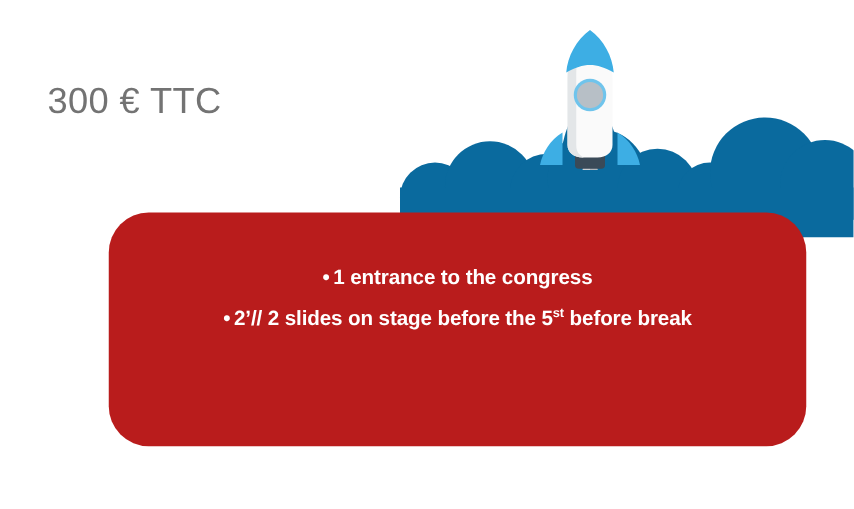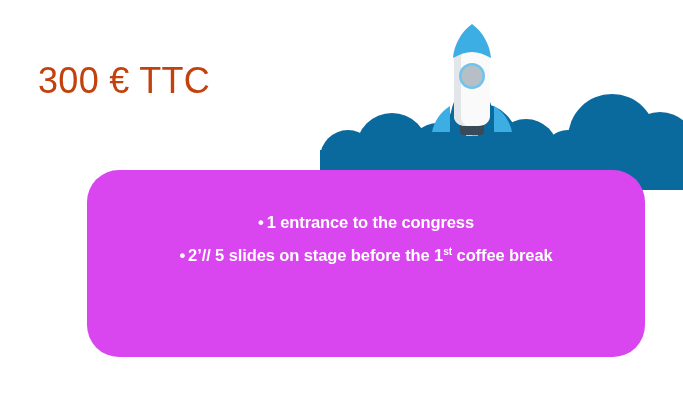--- a/index.html
+++ b/index.html
@@ -31,24 +31,24 @@
   }
   #main-title {
     font-size: 34px;
     line-height: 40px;
     letter-spacing: 0.4px;
     color: #125C8B;
     font-weight: 400;
     white-space: nowrap;
   }
   #price-subtitle {
-    font-size: 36px;
+    font-size: 29px;
     line-height: 34px;
     letter-spacing: 0.3px;
-    color: #c2410c;
+    color: #737373;
     font-weight: 400;
     margin-top: 2px;
     white-space: nowrap;
   }
 
   
   #artwork {
     position: absolute;
     left: 300px;
     top: 10px;
@@ -57,21 +57,21 @@
   }
   #artwork svg { display: block; }
 
   
   #benefits-panel {
     position: absolute;
     left: 87px;
     top: 170px;
     width: 558px;
     height: 187px;
-    background: #d946ef;
+    background: #b91c1c;
     border-radius: 32px;
   }
   #benefits-list {
     position: absolute;
     left: 0;
     top: 36px;
     width: 558px;
     list-style: none;
     margin: 0;
     padding: 0;
@@ -148,19 +148,19 @@
   <div id="benefits-panel">
     <ul id="benefits-list">
 
       <li class="benefit-item">
         <span class="bullet-dot">•</span><span>1 entrance to the congress</span>
       </li>
 
 
 
       <li class="benefit-item">
-        <span class="bullet-dot">•</span><span>2’// 5 slides on stage before the 1</span><sup>st</sup><span> coffee break</span>
+        <span class="bullet-dot">•</span><span>2’// 2 slides on stage before the 5</span><sup>st</sup><span> before break</span>
       </li>
 
     </ul>
   </div>
 
 </div>
 
 </body></html>

